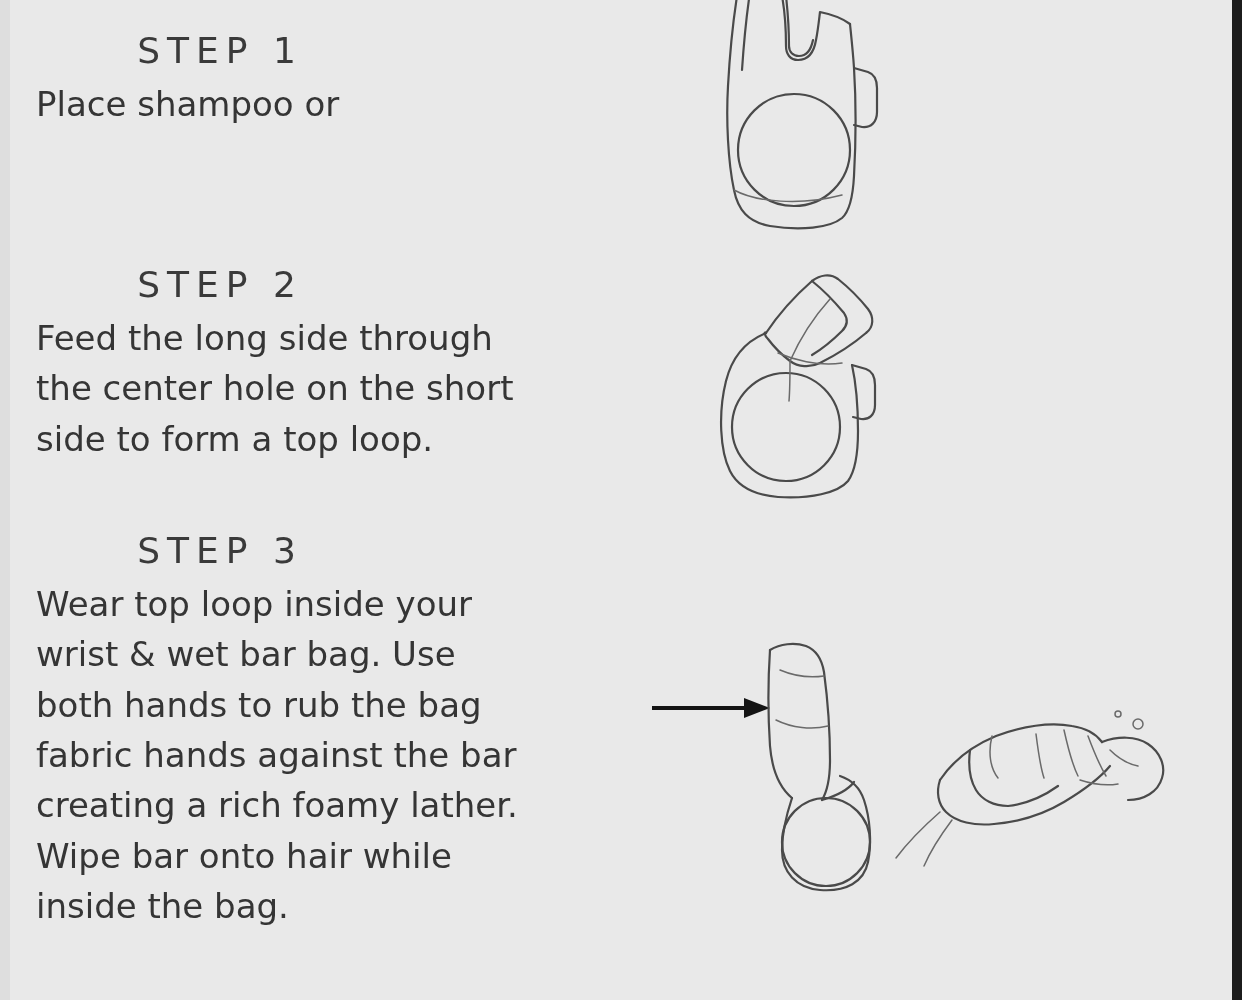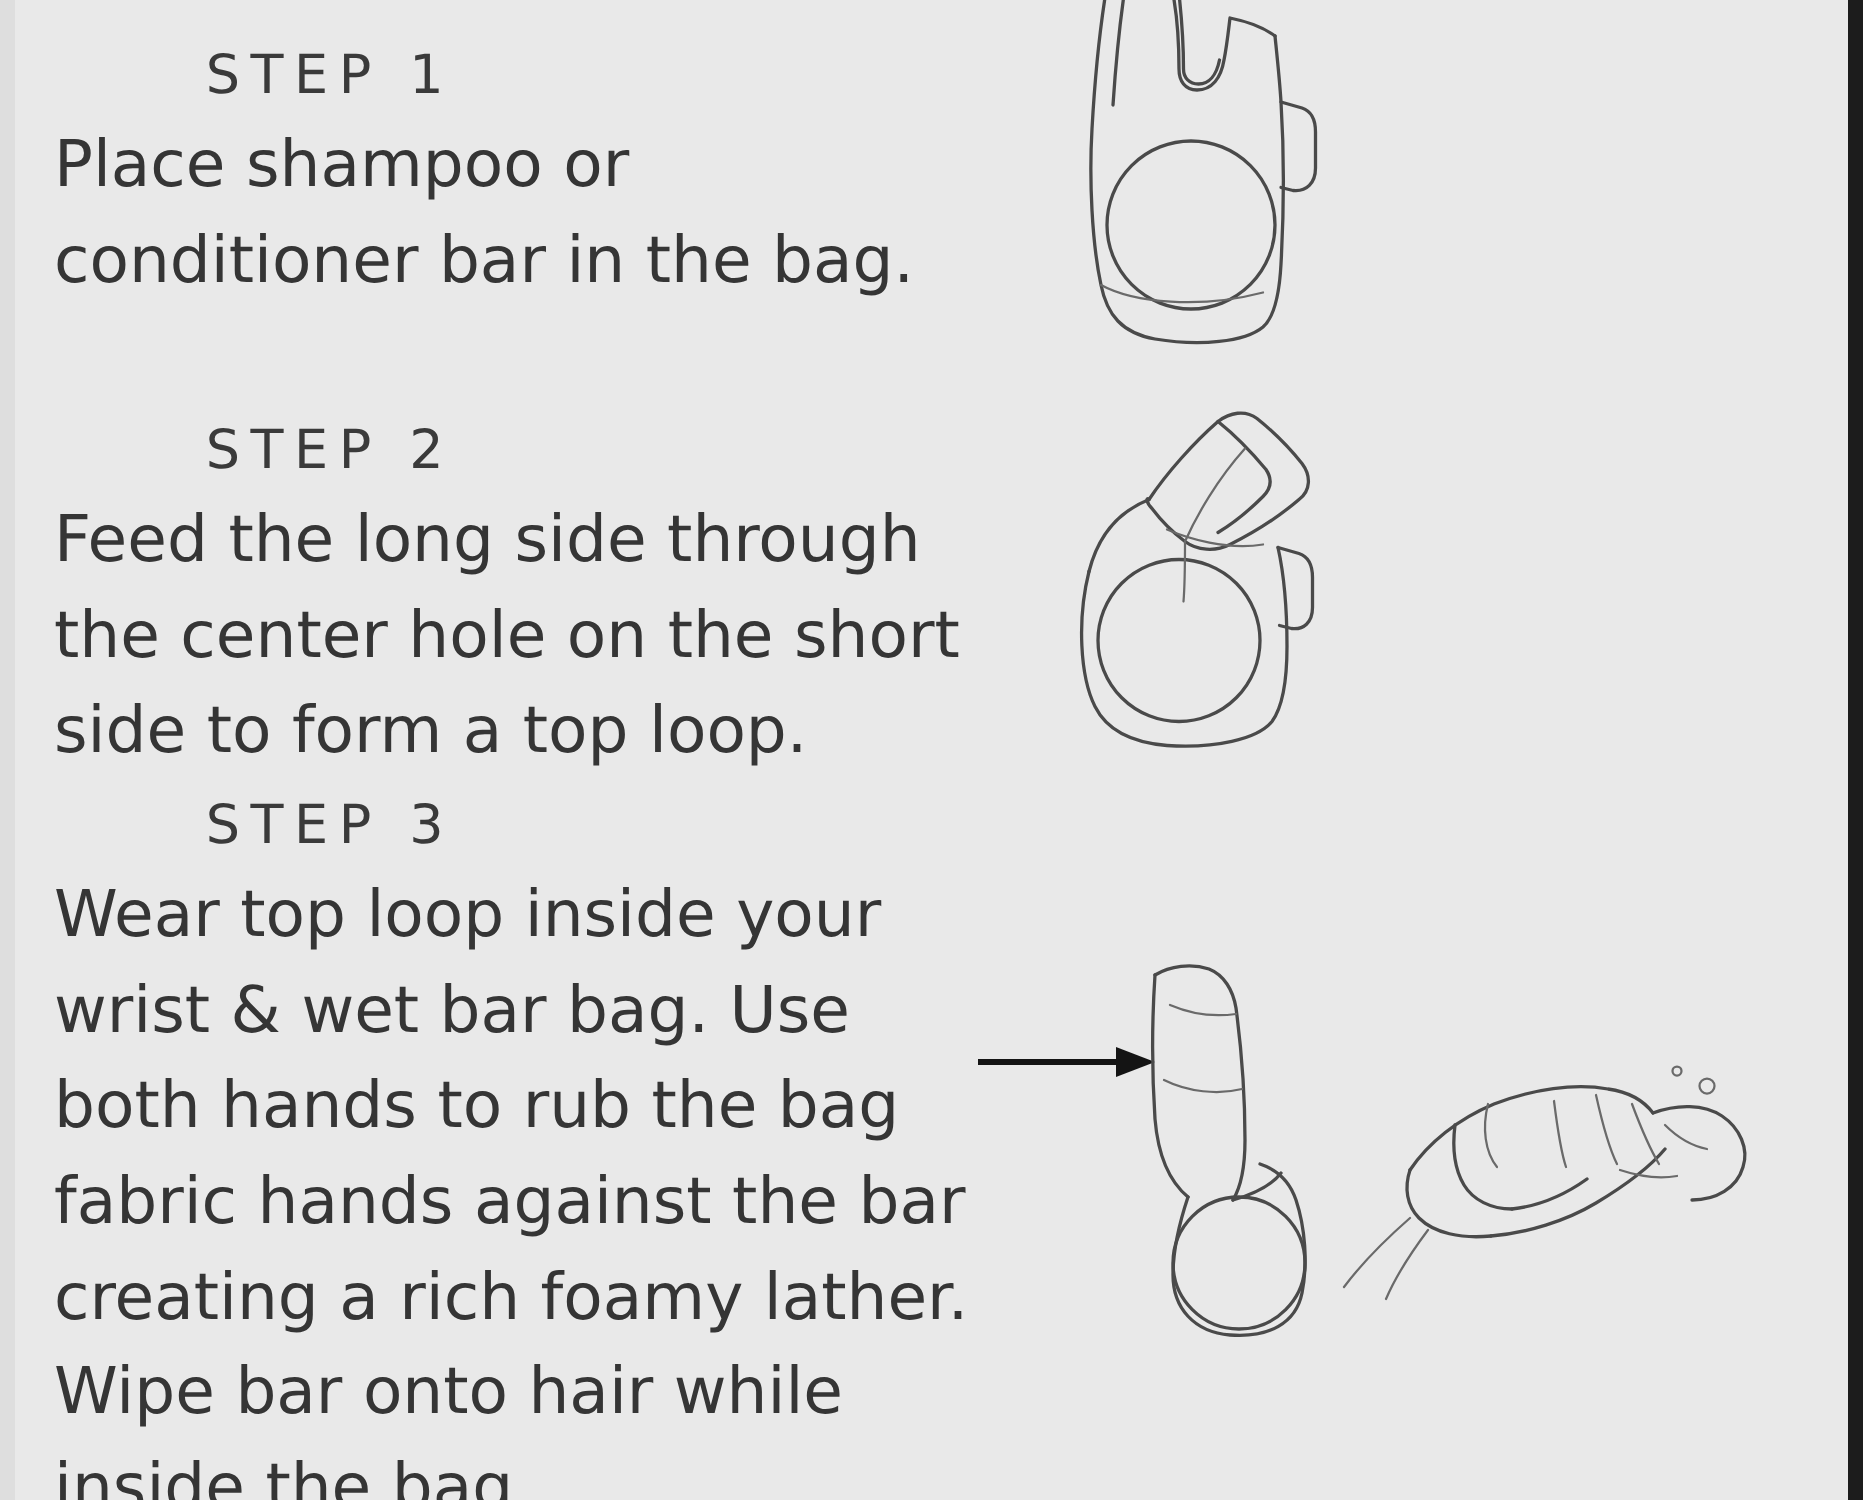--- a/index.html
+++ b/index.html
@@ -47,34 +47,34 @@
     font-size: 36px;
     letter-spacing: 7px;
     font-weight: 400;
     color: #3a3a3a;
     text-align: center;
     margin: 0 0 8px 0;
     padding-left: 4px;
     font-family: "DejaVu Sans", sans-serif;
   }
   .step-body {
-    font-size: 43px;
+    font-size: 34px;
     line-height: 1.48;
     color: #353535;
     margin: 0;
     font-family: "DejaVu Sans", sans-serif;
   }
   .step-body .line {
     display: block;
     white-space: pre;
   }
 
   #step1 { top: 30px; }
   #step1 .step-title { width: 360px; }
-  #step2 { top: 280px; }
+  #step2 { top: 264px; }
   #step2 .step-title { width: 360px; }
   #step3 { top: 530px; }
   #step3 .step-title { width: 360px; }
 
   
   .illus {
     position: absolute;
   }
   #illus1 { left: 690px; top: -10px; }
   #illus2 { left: 690px; top: 255px; }
@@ -110,21 +110,20 @@
 
 <div class="page">
 
   <div class="left-edge"></div>
   <div class="right-edge"></div>
 
   <div class="step" id="step1">
     <div class="step-title">STEP 1</div>
     <div class="step-body">
       <span class="line">Place shampoo or</span>
-      <span class="line">conditioner bar in the bag.</span>
     </div>
   </div>
 
   <div class="illus" id="illus1">
     <svg width="260" height="250" viewBox="0 0 260 250">
       <path class="ink" d="M48 0 C44 24 40 60 38 96 C36 130 38 172 44 200 C48 220 58 232 80 236 C110 241 140 238 152 228 C160 221 163 205 164 186 C166 150 166 110 164 78 C163 62 161 44 160 34"></path>
       <path class="ink" d="M60 2 C57 22 54 50 52 80"></path>
       <path class="ink" d="M60 2 C70 4 82 6 92 6 C95 22 96 40 96 56 C96 64 100 70 108 70 C118 70 124 62 126 50 C128 40 129 30 130 22 C140 24 152 28 160 34"></path>
       <path class="ink" d="M96 6 C98 24 99 42 99 56 C99 62 103 66 109 66 C116 66 121 60 123 50"></path>
       <circle class="ink" cx="104" cy="160" r="56"></circle>

